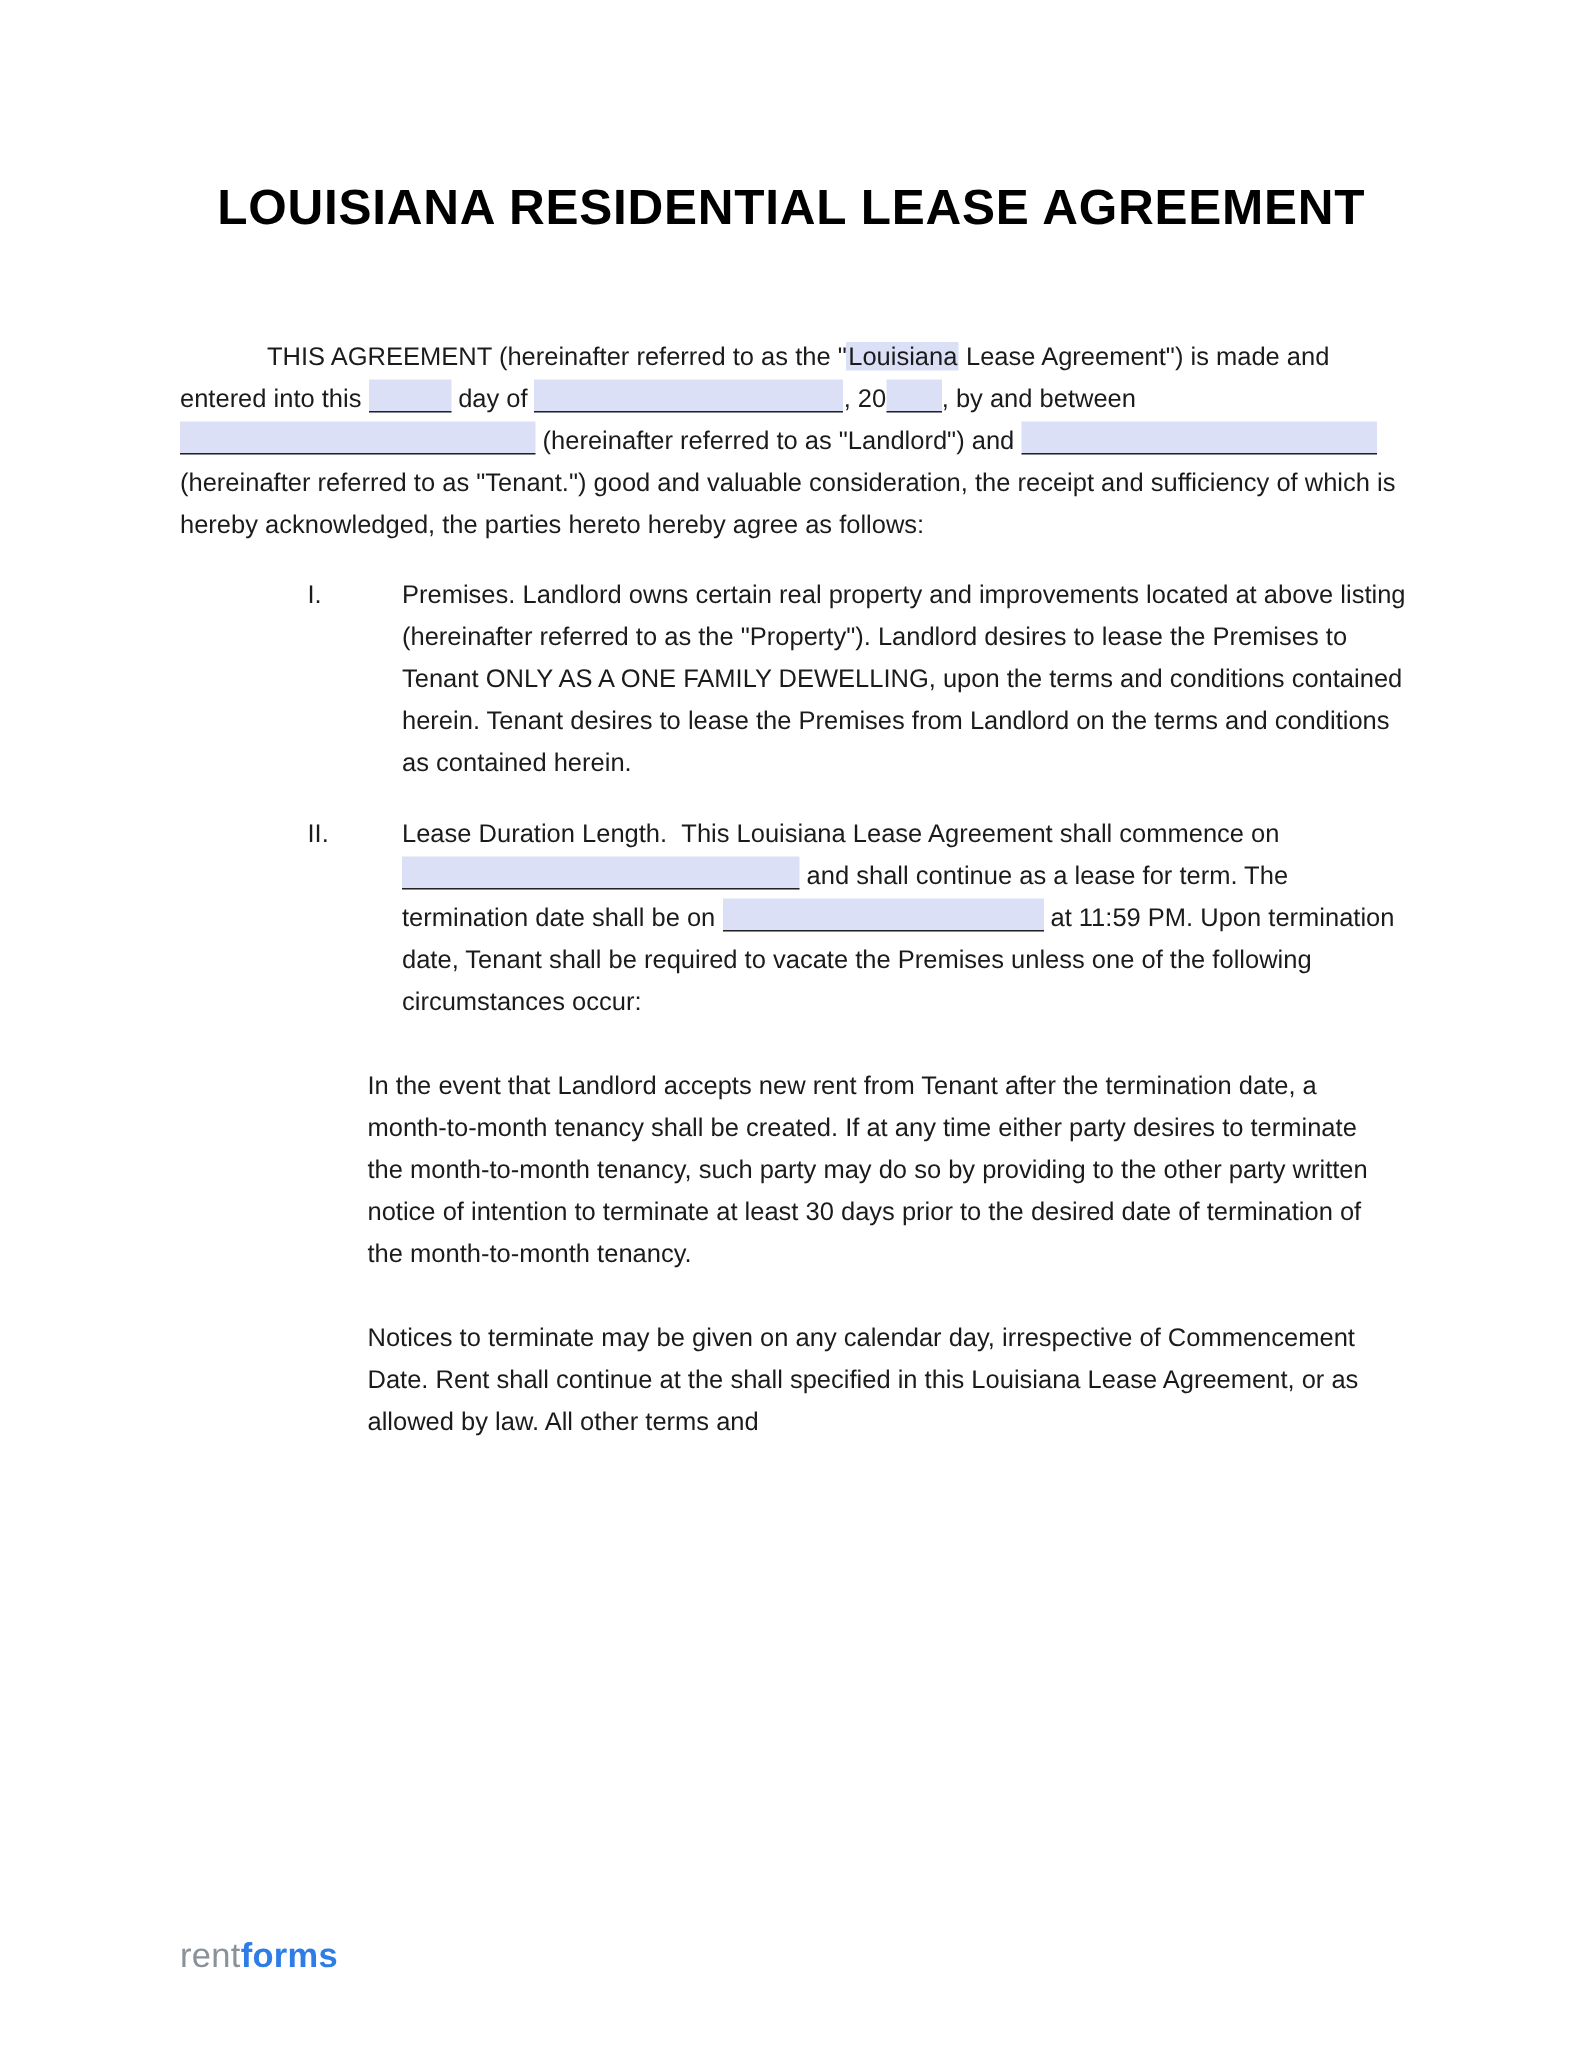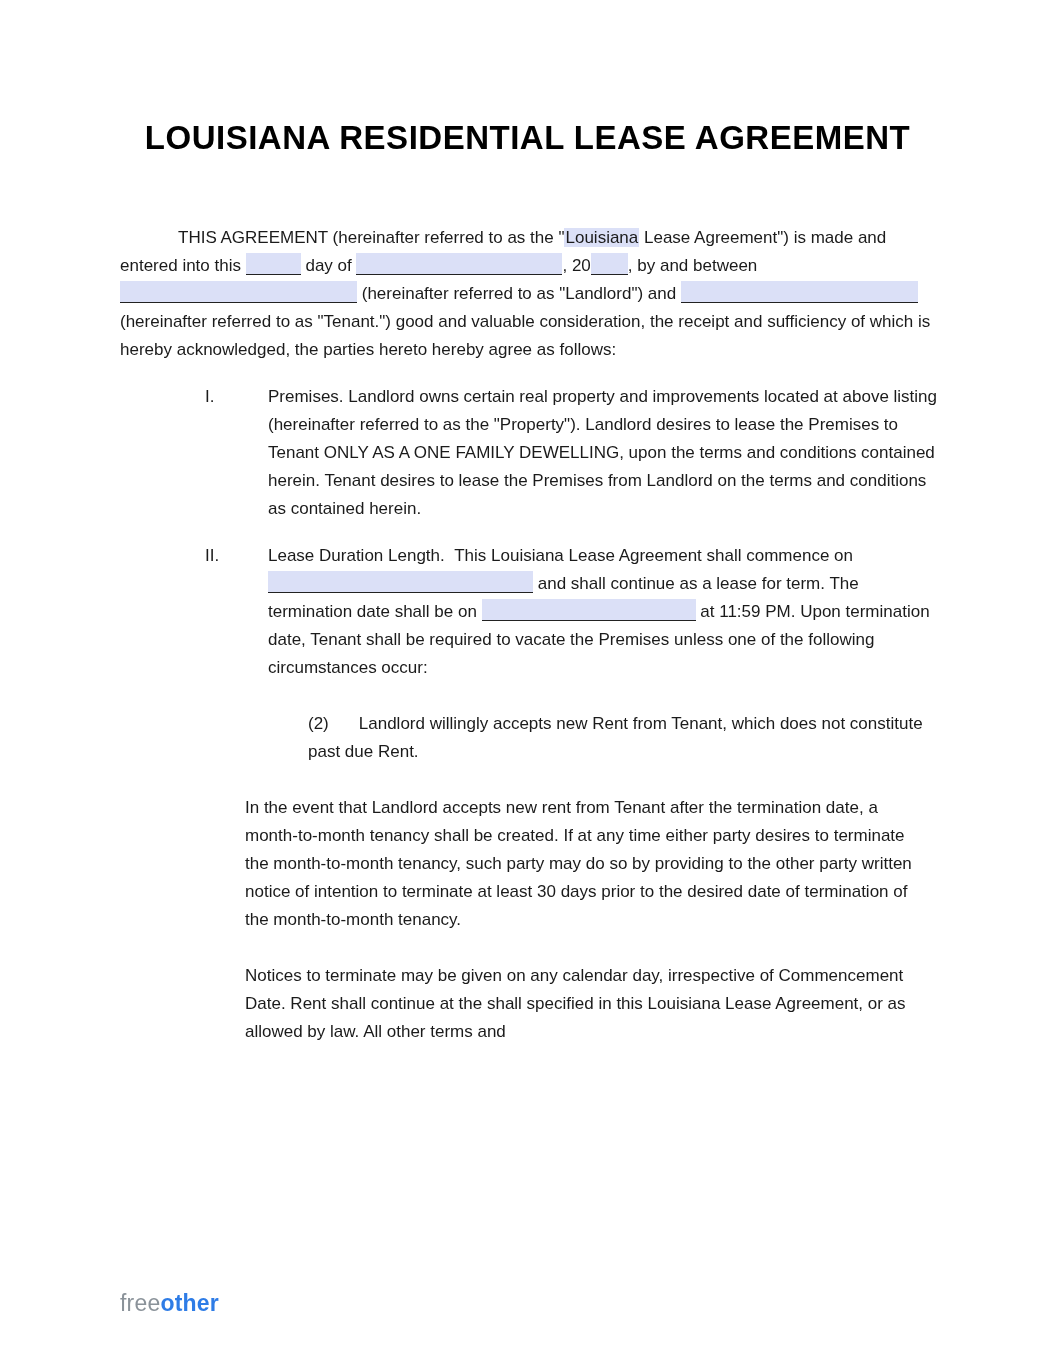--- a/index.html
+++ b/index.html
@@ -78,21 +78,20 @@
 
   <h1 class="doc-title">LOUISIANA RESIDENTIAL LEASE AGREEMENT</h1>
 
   <p class="intro"><span>THIS AGREEMENT (hereinafter referred to as the "</span><span class="filled">Louisiana</span><span> Lease Agreement") is made and entered into this </span><span class="blank w-day"></span><span> day of </span><span class="blank w-month"></span><span>, 20</span><span class="blank w-year"></span><span>, by and between </span><span class="blank w-name"></span><span> (hereinafter referred to as "Landlord") and </span><span class="blank w-name"></span><span> (hereinafter referred to as "Tenant.") good and valuable consideration, the receipt and sufficiency of which is hereby acknowledged, the parties hereto hereby agree as follows:</span></p>
 
   <p class="list-item"><span class="list-num">I.</span><b>Premises</b><span>. Landlord owns certain real property and improvements located at above listing (hereinafter referred to as the "Property"). Landlord desires to lease the Premises to Tenant ONLY AS A ONE FAMILY DEWELLING, upon the terms and conditions contained herein. Tenant desires to lease the Premises from Landlord on the terms and conditions as contained herein.</span></p>
 
   <p class="list-item"><span class="list-num">II.</span><b>Lease Duration Length</b><span>. &nbsp;This Louisiana Lease Agreement shall commence on </span><span class="blank w-commence"></span><span> and shall continue as a lease for term. The termination date shall be on </span><span class="blank w-term"></span><span> at 11:59 PM. Upon termination date, Tenant shall be required to vacate the Premises unless one of the following circumstances occur:</span></p>
 
 
-  <p class="clause"><span class="clause-num">(2)</span><span>Landlord willingly accepts new Rent from Tenant, which does not constitute past due Rent.</span></p>
 
   <p class="body-para">In the event that Landlord accepts new rent from Tenant after the termination date, a month-to-month tenancy shall be created. If at any time either party desires to terminate the month-to-month tenancy, such party may do so by providing to the other party written notice of intention to terminate at least 30 days prior to the desired date of termination of the month-to-month tenancy.</p>
 
   <p class="body-para">Notices to terminate may be given on any calendar day, irrespective of Commencement Date. Rent shall continue at the shall specified in this Louisiana Lease Agreement, or as allowed by law. All other terms and</p>
 
 </div>
 
-<div class="footer"><span class="logo-free" style="color: rgb(138, 146, 153);">free</span><span class="logo-forms" style="color: rgb(46, 124, 230);">other</span></div>
+<div class="footer"><span class="logo-free" style="color: rgb(138, 146, 153);">rent</span><span class="logo-forms" style="color: rgb(46, 124, 230);">forms</span></div>
 
 </body></html>

